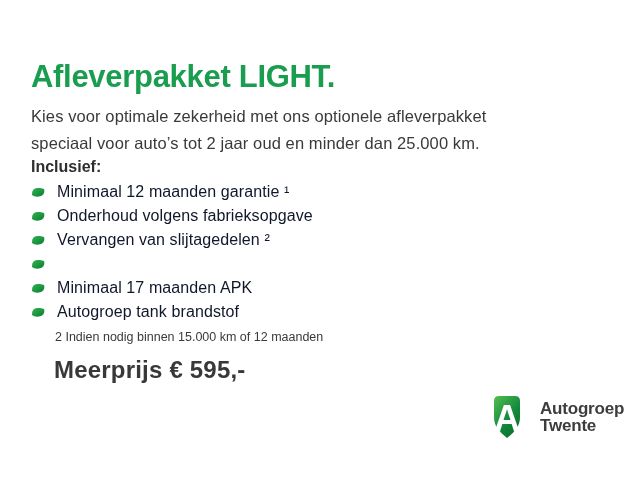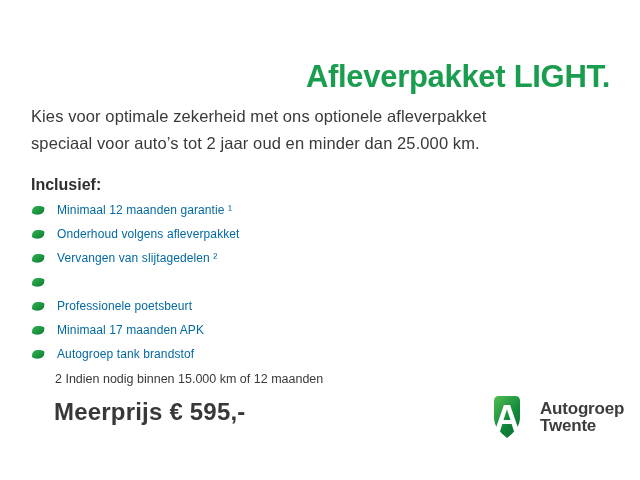--- a/index.html
+++ b/index.html
@@ -13,46 +13,44 @@
   }
   .content { padding: 57px 30px 0 31px; }
 
   .title {
     font-size: 31px;
     line-height: 40px;
     font-weight: bold;
     letter-spacing: -0.3px;
     color: #1a9d4f;
     margin-bottom: 6px;
-    text-align: right;
   }
 
   .intro {
     font-size: 16.5px;
     line-height: 27px;
     color: #3a3a3a;
     letter-spacing: 0.1px;
-    margin-bottom: 18px;
   }
 
   .inclusief-heading {
     font-size: 16px;
     line-height: 20px;
     font-weight: bold;
     color: #2e2e2e;
     margin-bottom: 3px;
   }
 
   ul.inclusief-list { list-style: none; }
   ul.inclusief-list li {
     display: flex;
     align-items: center;
     height: 24px;
-    font-size: 12px;
-    color: #0369a1;
+    font-size: 16px;
+    color: #0f172a;
     letter-spacing: 0.1px;
   }
   .leaf { width: 14px; height: 10px; margin-right: 12px; flex: 0 0 auto; }
 
   .footnotes {
     margin-left: 24px;
     margin-top: 4px;
     font-size: 12.5px;
     line-height: 19px;
     color: #3a3a3a;
@@ -118,38 +116,32 @@
     <li>
       <svg class="leaf" viewBox="0 0 14 10">
           <path fill="url(#leafGrad)" d="M1.2 8.2 C0.4 4.6 2.2 1.4 6.2 1.1 C9.4 0.9 12.2 1.4 13.2 2.6 C13.8 5.4 12.6 8.2 9.2 9.2 C6.2 10.1 3 9.6 1.2 8.2 Z"></path>
         </svg>
       <span>Minimaal 12 maanden garantie ¹</span>
     </li>
     <li>
       <svg class="leaf" viewBox="0 0 14 10">
           <path fill="url(#leafGrad)" d="M1.2 8.2 C0.4 4.6 2.2 1.4 6.2 1.1 C9.4 0.9 12.2 1.4 13.2 2.6 C13.8 5.4 12.6 8.2 9.2 9.2 C6.2 10.1 3 9.6 1.2 8.2 Z"></path>
         </svg>
-      <span>Onderhoud volgens afleverpakket</span>
+      <span>Onderhoud volgens fabrieksopgave</span>
     </li>
     <li>
       <svg class="leaf" viewBox="0 0 14 10">
           <path fill="url(#leafGrad)" d="M1.2 8.2 C0.4 4.6 2.2 1.4 6.2 1.1 C9.4 0.9 12.2 1.4 13.2 2.6 C13.8 5.4 12.6 8.2 9.2 9.2 C6.2 10.1 3 9.6 1.2 8.2 Z"></path>
         </svg>
       <span>Vervangen van slijtagedelen ²</span>
     </li>
     <li>
       <svg class="leaf" viewBox="0 0 14 10">
           <path fill="url(#leafGrad)" d="M1.2 8.2 C0.4 4.6 2.2 1.4 6.2 1.1 C9.4 0.9 12.2 1.4 13.2 2.6 C13.8 5.4 12.6 8.2 9.2 9.2 C6.2 10.1 3 9.6 1.2 8.2 Z"></path>
         </svg>
-    </li>
-    <li>
-      <svg class="leaf" viewBox="0 0 14 10">
-          <path fill="url(#leafGrad)" d="M1.2 8.2 C0.4 4.6 2.2 1.4 6.2 1.1 C9.4 0.9 12.2 1.4 13.2 2.6 C13.8 5.4 12.6 8.2 9.2 9.2 C6.2 10.1 3 9.6 1.2 8.2 Z"></path>
-        </svg>
-      <span>Professionele poetsbeurt</span>
     </li>
     <li>
       <svg class="leaf" viewBox="0 0 14 10">
           <path fill="url(#leafGrad)" d="M1.2 8.2 C0.4 4.6 2.2 1.4 6.2 1.1 C9.4 0.9 12.2 1.4 13.2 2.6 C13.8 5.4 12.6 8.2 9.2 9.2 C6.2 10.1 3 9.6 1.2 8.2 Z"></path>
         </svg>
       <span>Minimaal 17 maanden APK</span>
     </li>
     <li>
       <svg class="leaf" viewBox="0 0 14 10">
           <path fill="url(#leafGrad)" d="M1.2 8.2 C0.4 4.6 2.2 1.4 6.2 1.1 C9.4 0.9 12.2 1.4 13.2 2.6 C13.8 5.4 12.6 8.2 9.2 9.2 C6.2 10.1 3 9.6 1.2 8.2 Z"></path>

